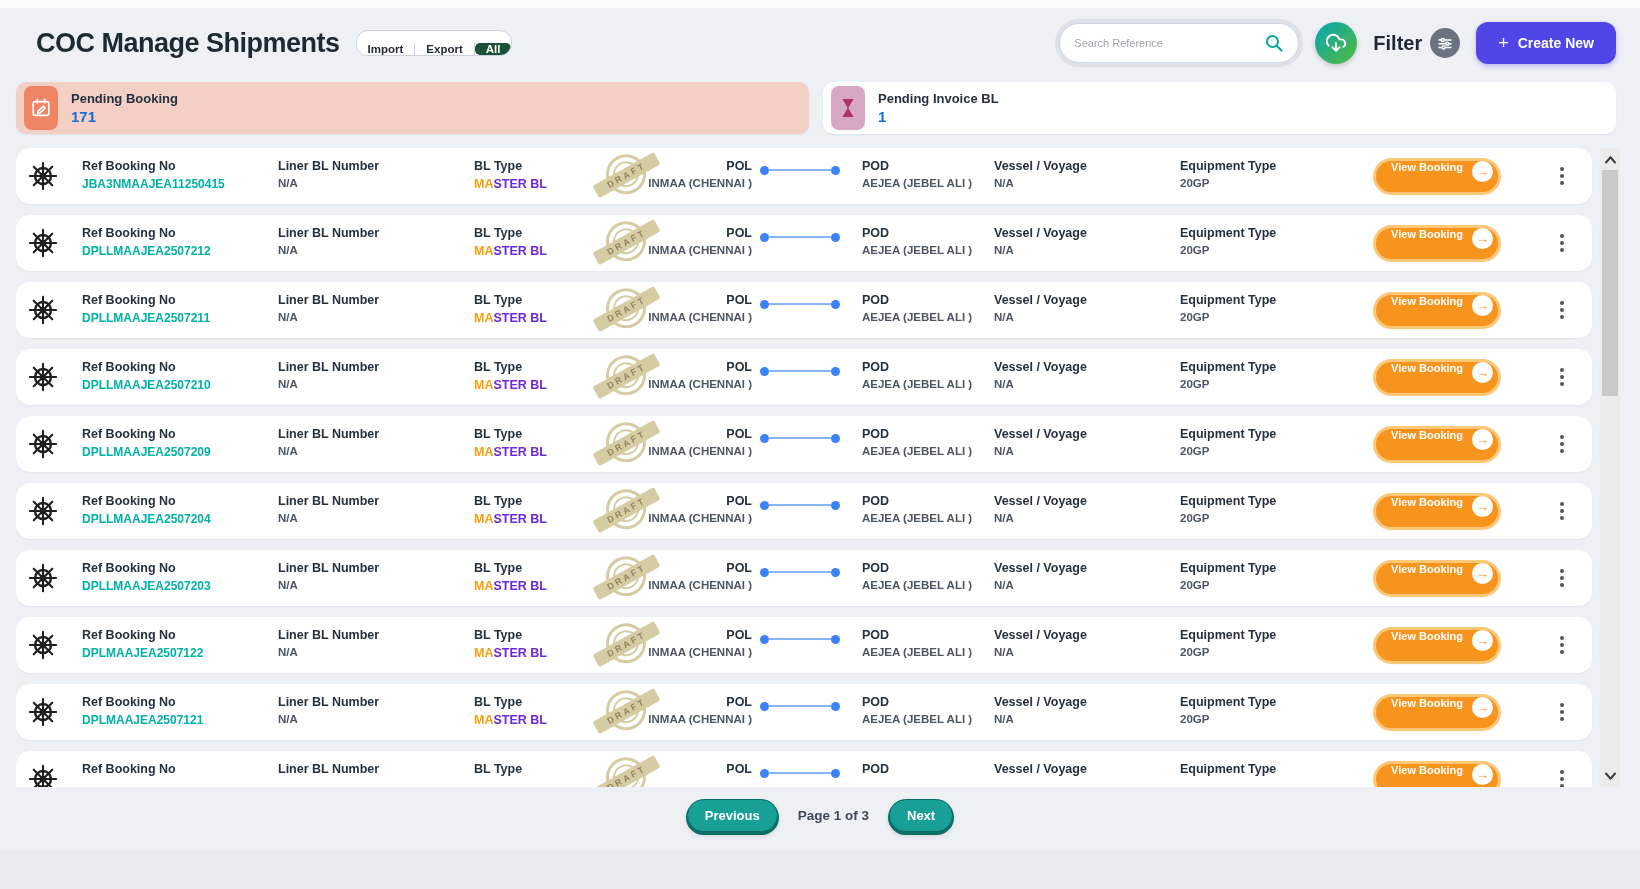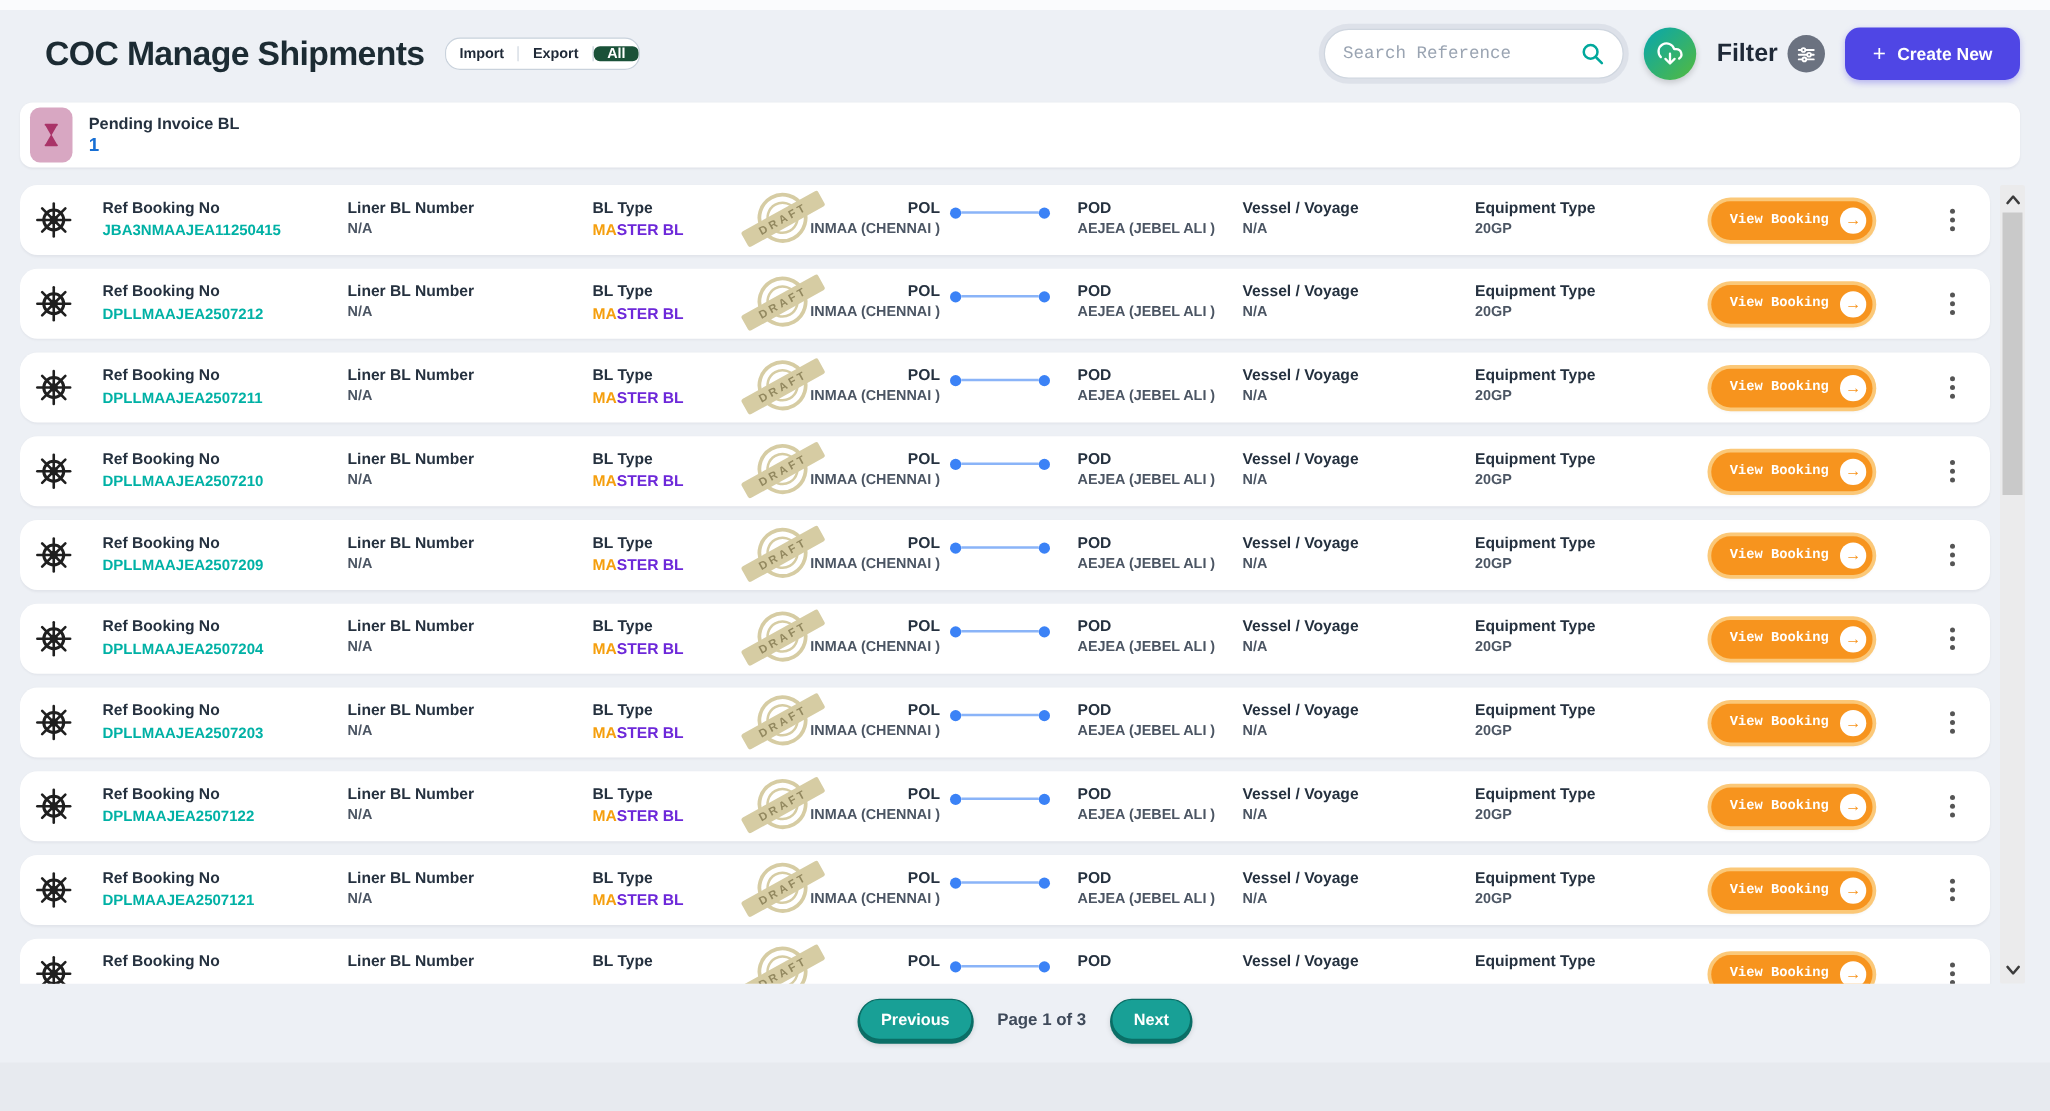--- a/index.html
+++ b/index.html
@@ -7,27 +7,27 @@
   body {
     font-family: "Liberation Sans", sans-serif;
     background:#edf0f5;
     overflow:hidden;
     position:relative;
   }
   .top-strip{height:8px;background:#fafbfd;}
   
   .header-bar{display:flex;align-items:center;padding:12px 24px 8px 36px;height:66px;}
   .page-title{font-size:27px;font-weight:800;color:#1c2b33;letter-spacing:-0.5px;}
-  .segments{display:flex;align-items:center;margin-left:16px;background:#fff;border:1px solid #c9d2dc;border-radius:12px;overflow:hidden;height:26px;}
+  .segments{display:flex;align-items:flex-end;margin-left:16px;background:#fff;border:1px solid #c9d2dc;border-radius:12px;overflow:hidden;height:26px;}
   .segment{display:flex;align-items:center;padding:0 11px;font-size:11.5px;font-weight:700;color:#1f2937;background:#fff;border:none;border-right:1px solid #c9d2dc;cursor:pointer;}
   .segment:last-child{border-right:none;}
   .segment.active{background:#1a5138;color:#fff;border-radius:5px;}
   .header-right{margin-left:auto;display:flex;align-items:center;gap:16px;}
   .search-pill{display:flex;align-items:center;width:240px;height:40px;background:#fff;border:1px solid #cfd6df;border-radius:20px;padding:0 14px;box-shadow:0 0 0 4px rgba(148,163,184,.18);}
-  .search-pill input{flex:1;border:none;outline:none;font-size:14px;color:#374151;background:transparent;font-family:Liberation Mono, monospace;}
+  .search-pill input{flex:1;border:none;outline:none;font-size:11px;color:#374151;background:transparent;font-family:Liberation Sans, sans-serif;}
   .search-pill input::placeholder{color:#9aa4b2;}
   .round-grad-btn{width:42px;height:42px;border-radius:50%;border:none;background:linear-gradient(135deg,#0ea8a4 10%,#4db848 90%);display:flex;align-items:center;justify-content:center;cursor:pointer;box-shadow:0 2px 5px rgba(0,0,0,.18);}
   .filter-group{display:flex;align-items:center;gap:8px;background:none;border:none;cursor:pointer;}
   .filter-label{font-size:20px;font-weight:600;color:#1f2937;}
   .filter-badge{width:30px;height:30px;border-radius:50%;background:#6b7280;display:flex;align-items:center;justify-content:center;}
   .create-btn{display:flex;align-items:center;gap:9px;height:42px;padding:0 22px;background:#4f46e5;color:#fff;border:none;border-radius:12px;font-size:14px;font-weight:600;cursor:pointer;font-family:"Liberation Sans",sans-serif;box-shadow:0 2px 5px rgba(79,70,229,.35);}
   .create-plus{font-size:18px;font-weight:500;}
   
   .cards-row{display:flex;gap:14px;margin:8px 24px 0 16px;}
   .sum-card{flex:1;height:52px;background:#fff;border-radius:10px;display:flex;align-items:center;padding:0 12px 0 8px;box-shadow:0 1px 2px rgba(16,24,40,.06);cursor:pointer;}
@@ -54,21 +54,21 @@
   .route-dot{width:9px;height:9px;border-radius:50%;background:#3b82f6;flex-shrink:0;}
   .route-line{flex:1;height:2px;background:#8ab4f8;}
   
   .c-stamp{display:flex;align-items:center;justify-content:center;}
   .stamp{position:relative;width:54px;height:48px;transform:rotate(-29deg);opacity:.95;}
   .stamp::before{content:"";position:absolute;left:7px;right:7px;top:2px;bottom:6px;border:3px solid #d4ca9f;border-radius:50%;}
   .stamp::after{content:"";position:absolute;left:14px;right:14px;top:9px;bottom:13px;border:2px solid #d4ca9f;border-radius:50%;}
   .stamp-band{position:absolute;left:-8px;right:-8px;top:16px;height:14px;background:#d4ca9f;border-radius:2px;display:flex;align-items:center;justify-content:center;font-size:9px;font-weight:800;letter-spacing:2.5px;color:#8d8257;z-index:2;}
   
   .c-action{display:flex;justify-content:flex-end;padding-right:6px;}
-  .vb-btn{height:31px;border-radius:16px;background:#f7941e;border:none;display:flex;align-items:center;gap:9px;padding:0 5px 0 15px;color:#fff;font-size:11px;font-weight:700;cursor:pointer;font-family:Liberation Mono, monospace;box-shadow:0 0 0 3px #fbc878,0 2px 4px rgba(0,0,0,.12);white-space:nowrap;}
+  .vb-btn{height:31px;border-radius:16px;background:#f7941e;border:none;display:flex;gap:9px;padding:0 5px 0 15px;color:#fff;font-size:11px;font-weight:700;cursor:pointer;font-family:Liberation Sans, sans-serif;box-shadow:0 0 0 3px #fbc878,0 2px 4px rgba(0,0,0,.12);white-space:nowrap;}
   .vb-arrow{width:21px;height:21px;border-radius:50%;background:#fff;color:#f7941e;display:flex;align-items:center;justify-content:center;font-size:13px;font-weight:700;}
   
   .c-kebab{display:flex;justify-content:center;}
   .kebab{width:14px;height:26px;display:flex;flex-direction:column;align-items:center;justify-content:center;gap:3px;cursor:pointer;background:none;border:none;}
   .kebab i{width:4px;height:4px;border-radius:50%;background:#555;}
   
   .scrollbar{position:absolute;top:4px;right:0;bottom:0;width:20px;background:#ebebec;border-radius:2px;}
   .sb-up,.sb-down{position:absolute;left:0;right:0;height:16px;display:flex;align-items:center;justify-content:center;cursor:pointer;}
   .sb-up{top:3px;} .sb-down{bottom:3px;}
   .sb-thumb{position:absolute;top:22px;left:2px;right:2px;height:226px;background:#c9c9c9;cursor:grab;}
@@ -119,20 +119,35 @@
       </span>
     </button>
     <button class="create-btn">
       <span class="create-plus">+</span>
       <span>Create New</span>
     </button>
   </div>
 </div>
 
 <div class="cards-row">
+    <div class="sum-card" style="background: rgb(243, 207, 197);">
+    <div class="card-tile" style="background: rgb(239, 132, 101);">
+      <svg width="22" height="22" viewBox="0 0 24 24" fill="none" stroke="#ffffff" stroke-width="1.8" stroke-linecap="round" stroke-linejoin="round">
+          <rect x="3.5" y="5" width="17" height="15" rx="2"></rect>
+          <line x1="8" y1="2.5" x2="8" y2="6.5"></line>
+          <line x1="16" y1="2.5" x2="16" y2="6.5"></line>
+          <path d="m9 15.5 5.5-5.5 2 2-5.5 5.5-2.6.6z"></path>
+        </svg>
+
+    </div>
+    <div class="card-texts">
+      <span class="card-label">Pending Booking</span>
+      <span class="card-count">171</span>
+    </div>
+  </div>
     <div class="sum-card" style="background: rgb(255, 255, 255);">
     <div class="card-tile" style="background: rgb(216, 167, 194);">
 
       <svg width="22" height="22" viewBox="0 0 24 24" fill="#a93468" stroke="#a93468" stroke-width="1.6" stroke-linecap="round">
           <path d="M7 3h10M7 21h10" fill="none"></path>
           <path d="M8 4h8l-4 7z"></path>
           <path d="M8 20h8l-4-7z"></path>
         </svg>
     </div>
     <div class="card-texts">

